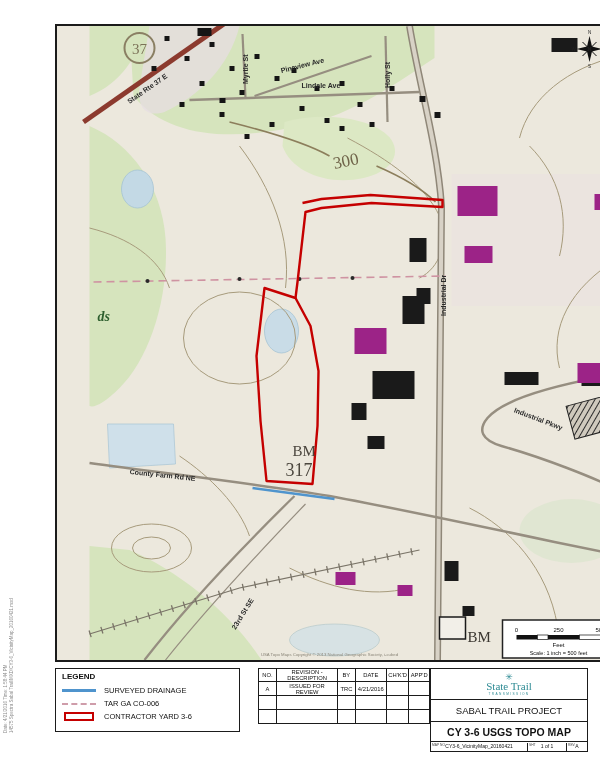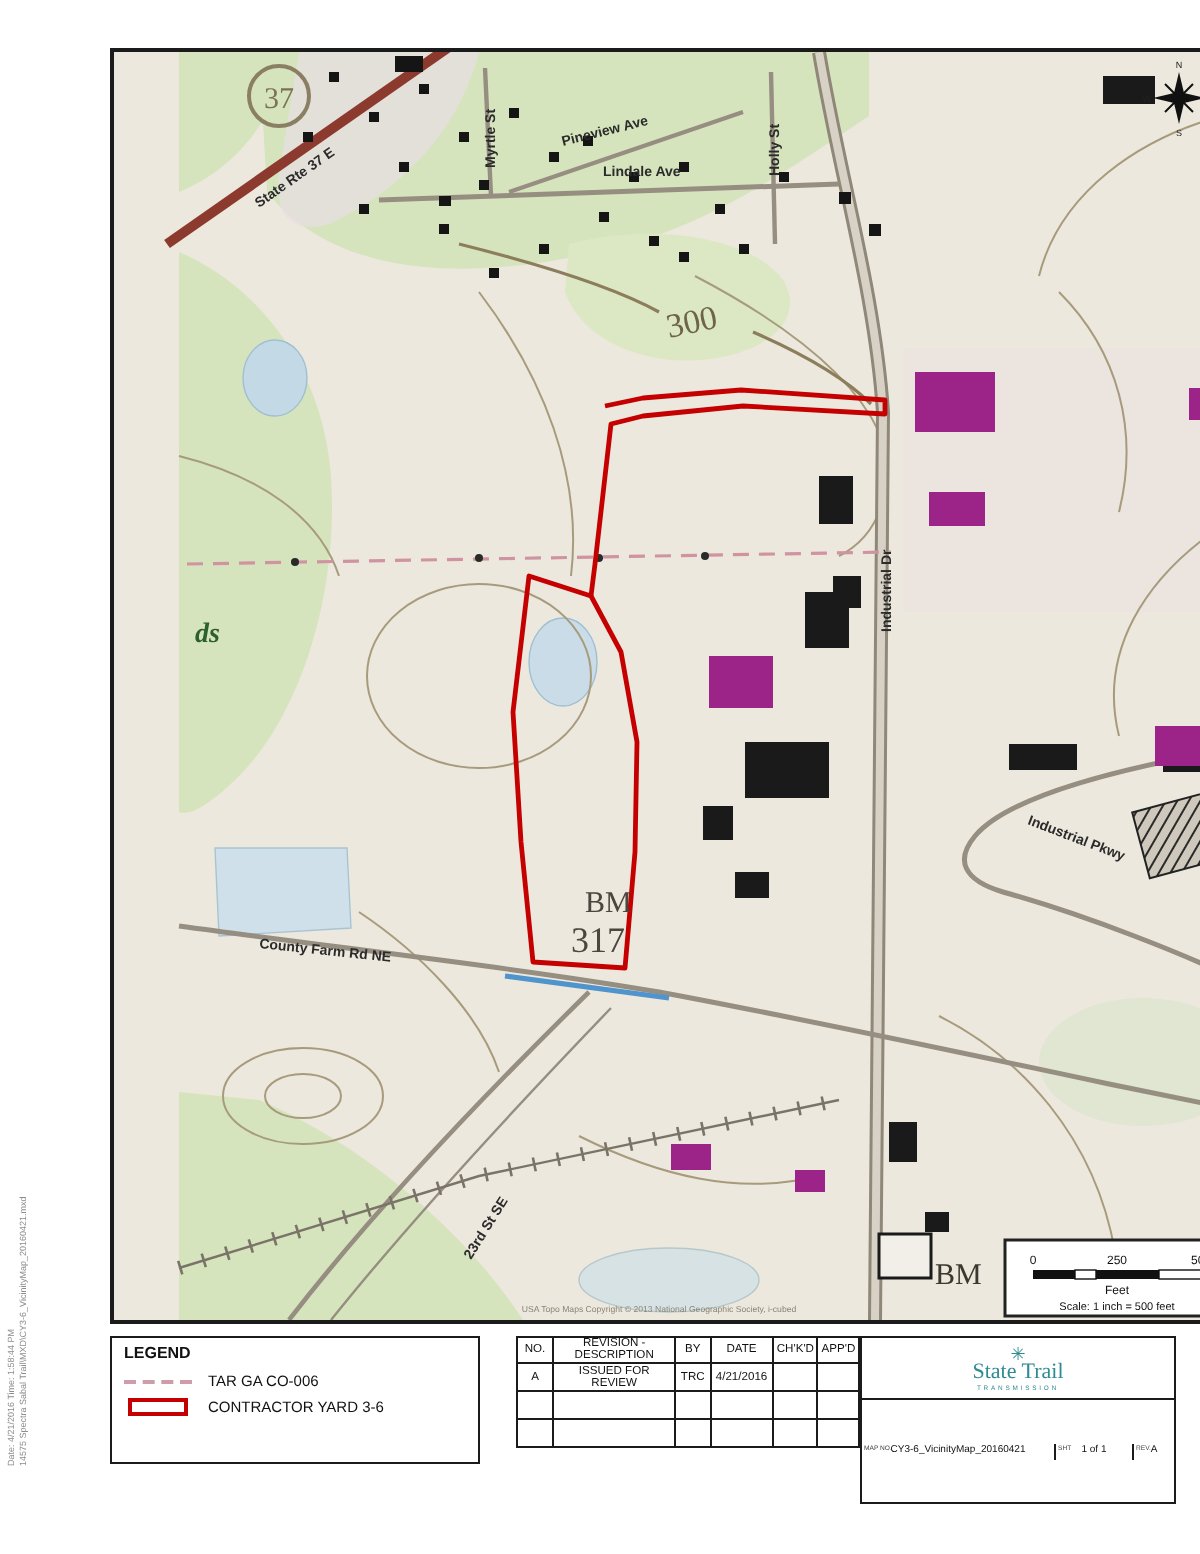--- a/index.html
+++ b/index.html
@@ -237,20 +237,26 @@
 
 <div class="abs" id="margin-note">
   <div>Date: 4/21/2016  Time: 1:58:44 PM</div>
   <div>14575 Spectra Sabal Trail\MXD\CY3-6_VicinityMap_20160421.mxd</div>
 </div>
 
 <div class="abs" id="legend-box">
   <div class="lg-title">LEGEND</div>
   <div class="lg-item">
     <span class="lg-swatch">
+        <span class="lg-line-blue"></span>
+      </span>
+    <span class="lg-label">SURVEYED DRAINAGE</span>
+  </div>
+  <div class="lg-item">
+    <span class="lg-swatch">
         <span class="lg-line-tar"></span>
       </span>
     <span class="lg-label">TAR GA CO-006</span>
   </div>
   <div class="lg-item">
     <span class="lg-swatch">
         <span class="lg-rect-red"></span>
       </span>
     <span class="lg-label">CONTRACTOR YARD 3-6</span>
   </div>
@@ -292,20 +298,22 @@
   </tr>
 </tbody>
   </table>
 
 <div class="abs" id="title-block">
   <div class="tb-row tb-logo">
     <div class="logo-star">✳</div>
     <div class="logo-name">State Trail</div>
     <div class="logo-tag">TRANSMISSION</div>
   </div>
+  <div class="tb-row tb-project">SABAL TRAIL PROJECT</div>
+  <div class="tb-row tb-title">CY 3-6 USGS TOPO MAP</div>
   <div class="tb-row tb-bottom">
     <div class="tb-cell c-mapno">
       <span class="cell-label">MAP NO.</span>
       <span class="cell-val">CY3-6_VicinityMap_20160421</span>
     </div>
     <div class="tb-cell c-sht">
       <span class="cell-label">SHT</span>
       <span class="cell-val">1 of 1</span>
     </div>
     <div class="tb-cell c-rev">

